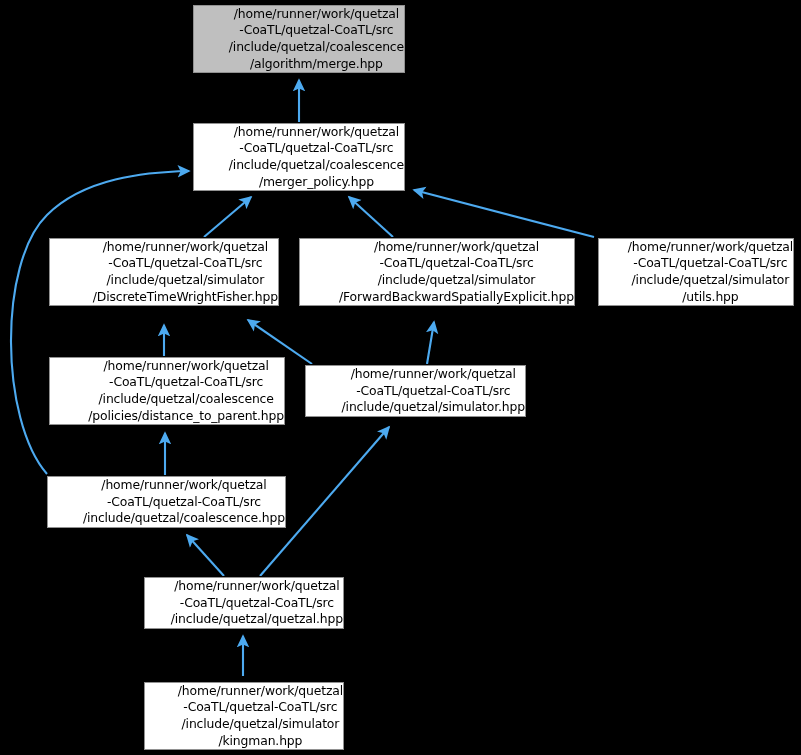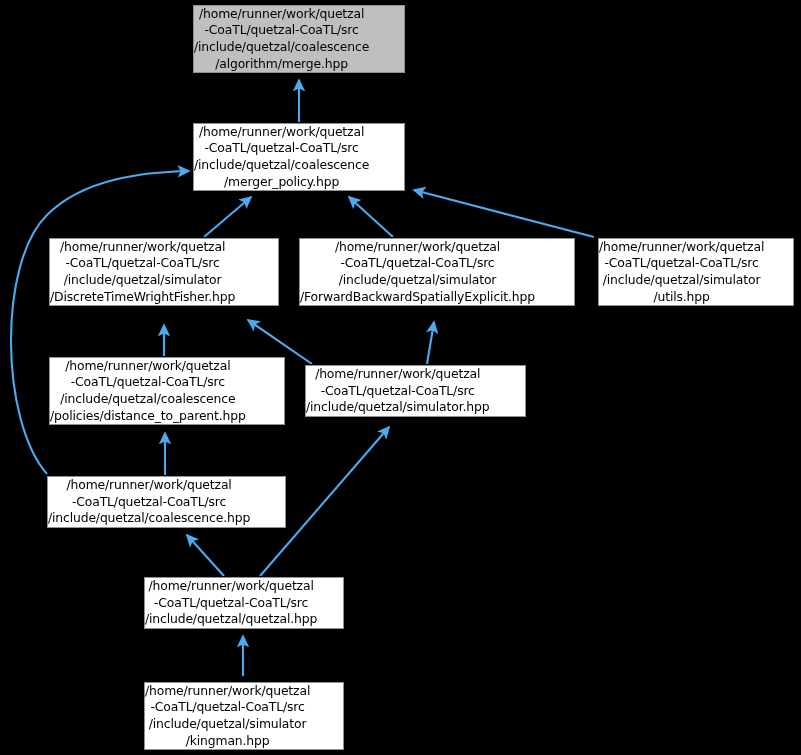--- a/index.html
+++ b/index.html
@@ -24,21 +24,21 @@
   }
   .node {
     position: absolute;
     box-sizing: border-box;
     border: 1px solid #919191;
     outline: 1px solid #000000;
     background: #ffffff;
     color: #000000;
     display: flex;
     align-items: center;
-    justify-content: flex-start;
+    justify-content: flex-end;
     text-align: center;
     z-index: 5;
   }
   .node.highlight {
     background: #bfbfbf;
   }
   .node .label {
     display: block;
     white-space: pre;
     font-size: 12.4px;

